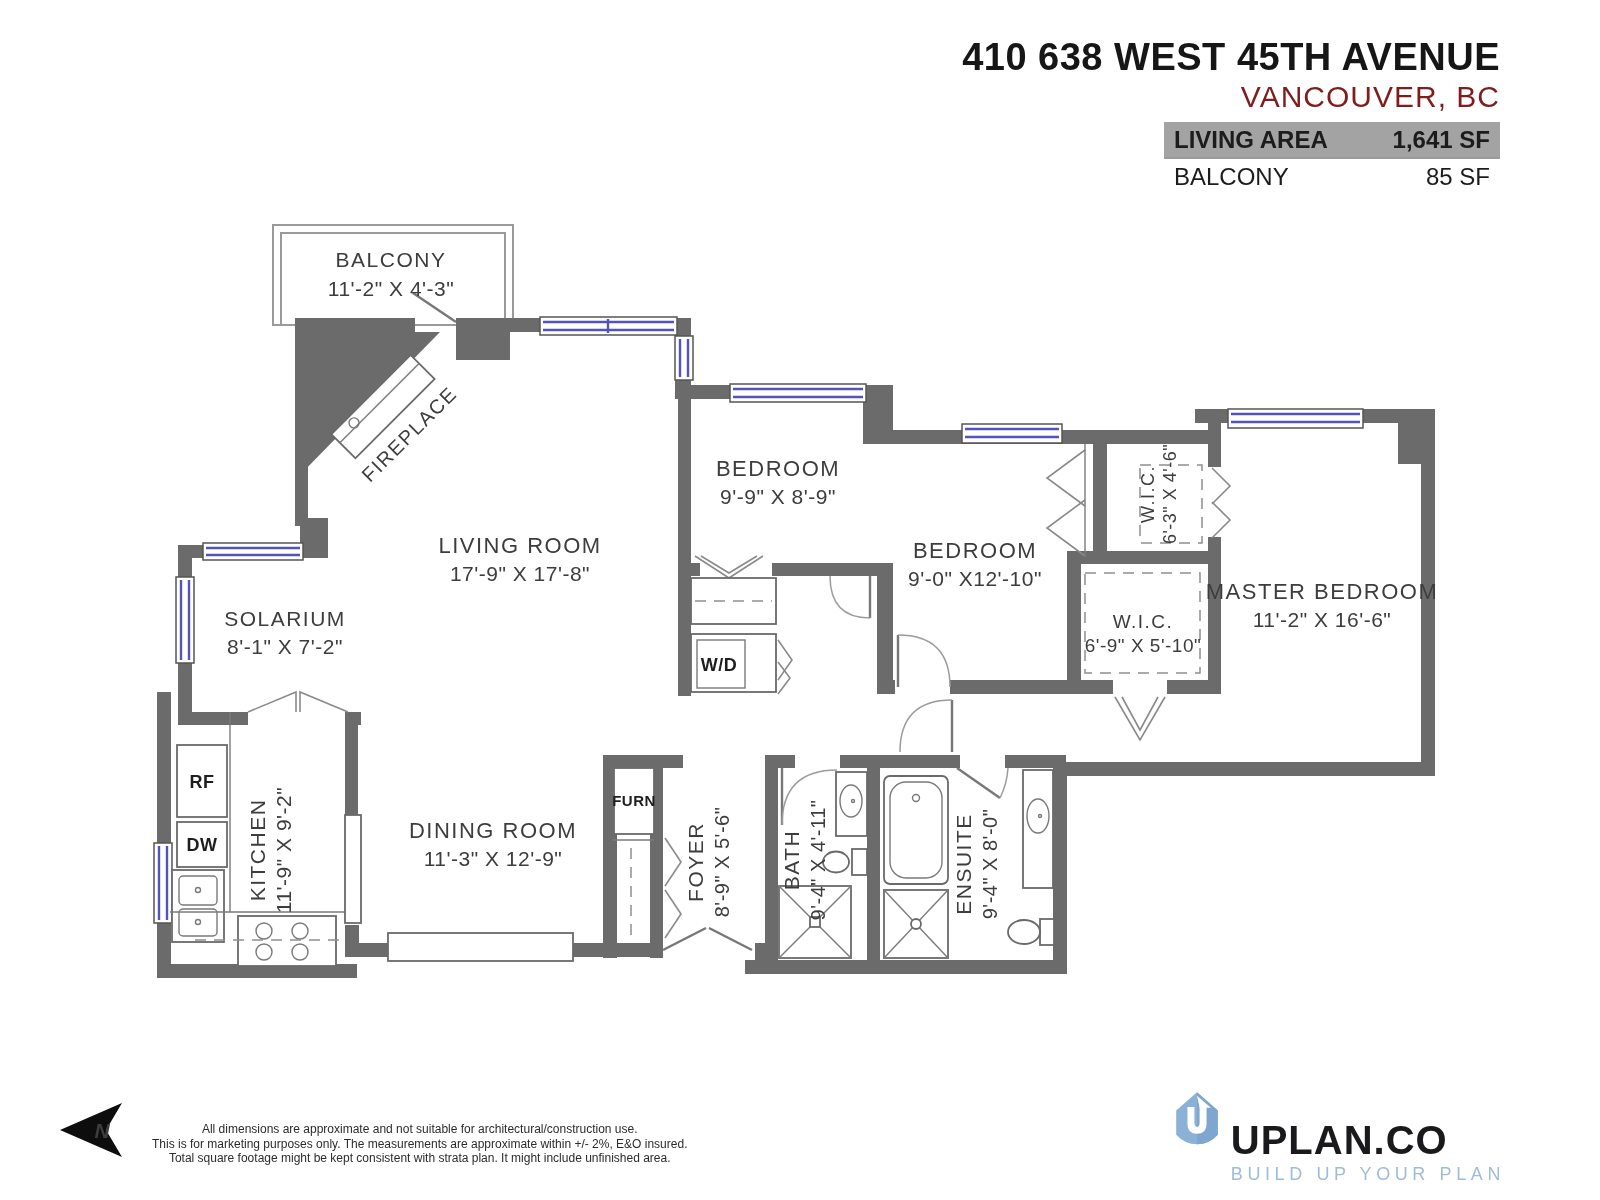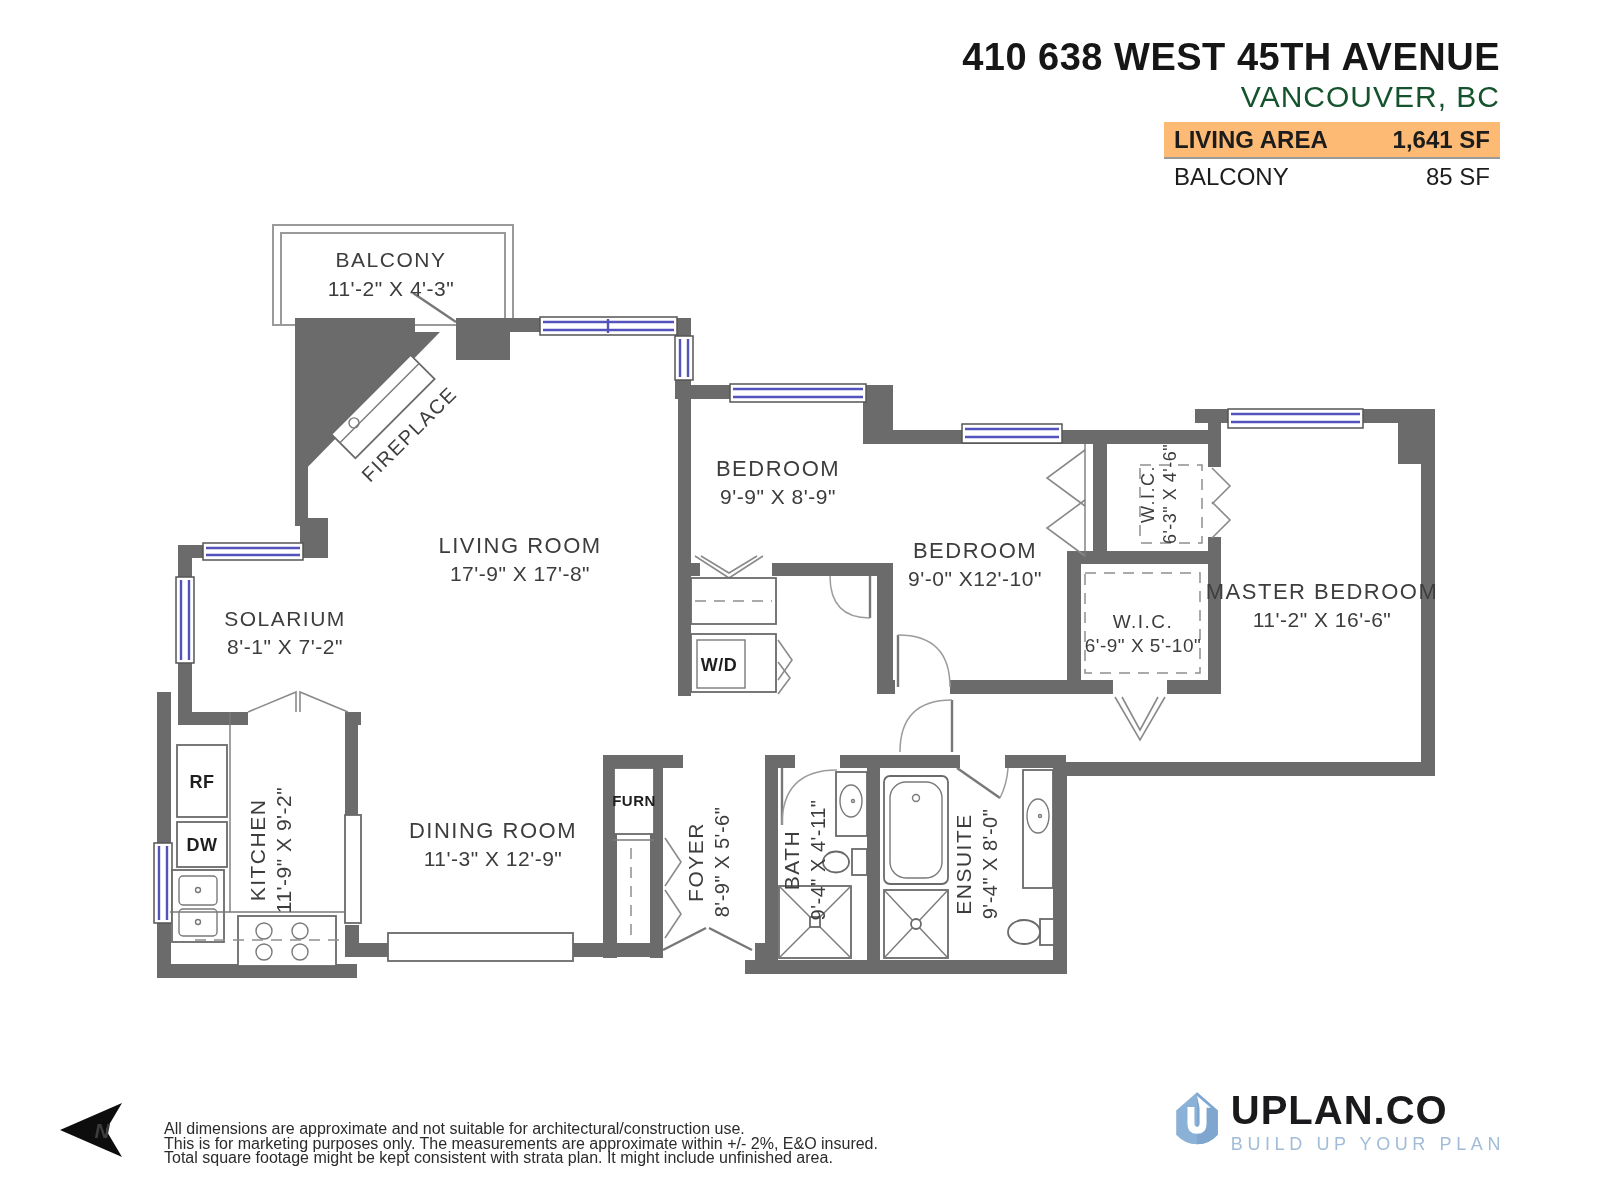--- a/index.html
+++ b/index.html
@@ -2,48 +2,48 @@
 <html><head>
 <meta charset="utf-8">
 <style>
   html,body{margin:0;padding:0;background:#fff;}
   .page{position:relative;width:1600px;height:1200px;background:#fff;overflow:hidden;
         font-family:"Liberation Sans",sans-serif;color:#1c1c1c;}
 
   
   .address{position:absolute;top:36px;right:100px;font-size:38px;font-weight:bold;
            letter-spacing:.5px;color:#161616;}
-  .city{position:absolute;top:80px;right:100px;font-size:30px;color:#14532d;letter-spacing:1px;}
+  .city{position:absolute;top:80px;right:100px;font-size:30px;color:#7f1d1d;letter-spacing:1px;}
   .stats{position:absolute;top:122px;right:100px;width:336px;font-size:24px;}
   .stat-row{display:flex;justify-content:space-between;align-items:center;
             padding:4px 10px;height:27px;}
-  .stat-row.hl{background:#fdba74;font-weight:bold;border-bottom:2px solid #9a9a9a;}
+  .stat-row.hl{background:#a3a3a3;font-weight:bold;border-bottom:2px solid #9a9a9a;}
 
   
   svg.plan{position:absolute;left:0;top:0;}
   .wall{fill:#6b6b6b;}
   .thin{fill:none;stroke:#9a9a9a;stroke-width:2;}
   .fix{fill:#fff;stroke:#6a6a6a;stroke-width:1.8;}
   .fixl{fill:none;stroke:#7a7a7a;stroke-width:1.4;}
   .dash{fill:none;stroke:#8f8f8f;stroke-width:1.5;stroke-dasharray:11 8;}
   .arc{fill:none;stroke:#9c9c9c;stroke-width:1.5;}
   .leaf{fill:none;stroke:#777;stroke-width:2.4;}
   .chev{fill:none;stroke:#8a8a8a;stroke-width:1.6;}
   .winbox{fill:#fff;stroke:#555;stroke-width:1.5;}
   .winline{stroke:#5353bb;stroke-width:2.4;}
   svg text{font-family:"Liberation Sans",sans-serif;fill:#3d3d3d;}
   .rname{letter-spacing:1.5px;text-anchor:middle;}
   .rdims{letter-spacing:.5px;text-anchor:middle;}
   .sml{font-weight:bold;fill:#1e1e1e;text-anchor:middle;letter-spacing:.5px;}
 
   
-  .disclaimer{position:absolute;left:164px;top:1122px;font-size:16px;line-height:14.5px;color:#2b2b2b;}
+  .disclaimer{position:absolute;left:152px;top:1122px;font-size:12px;line-height:14.5px;color:#2b2b2b;text-align:center;}
   .compass{position:absolute;left:56px;top:1100px;}
   .logo{position:absolute;right:95px;top:1088px;display:flex;align-items:flex-start;}
-  .logo-text{margin-left:8px;}
+  .logo-text{margin-left:8px;margin-top:30px;}
   .logo-name{font-size:40px;font-weight:bold;color:#1a1a1c;letter-spacing:1px;line-height:44px;}
   .logo-tag{font-size:18px;color:#a0bcd8;letter-spacing:4.6px;margin-top:2px;}
 </style>
 </head>
 <body>
 
 <div class="page">
 
   <div class="address">410 638 WEST 45TH AVENUE</div>
   <div class="city">VANCOUVER, BC</div>

